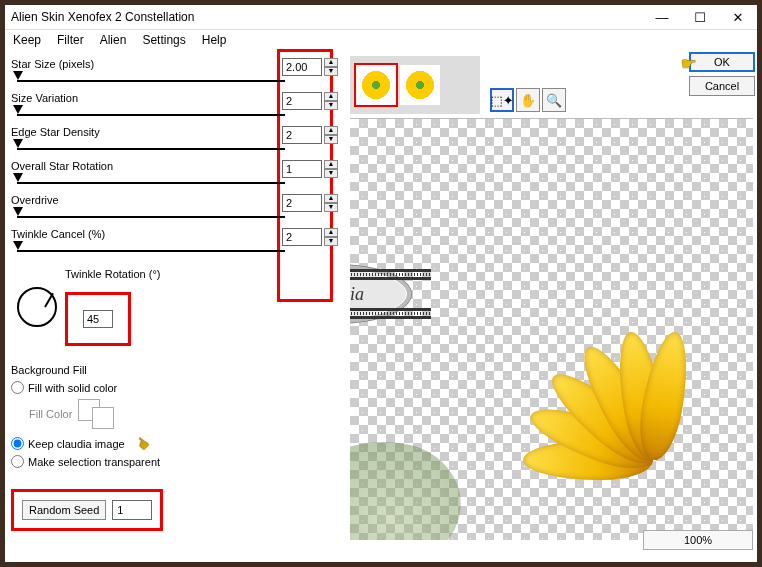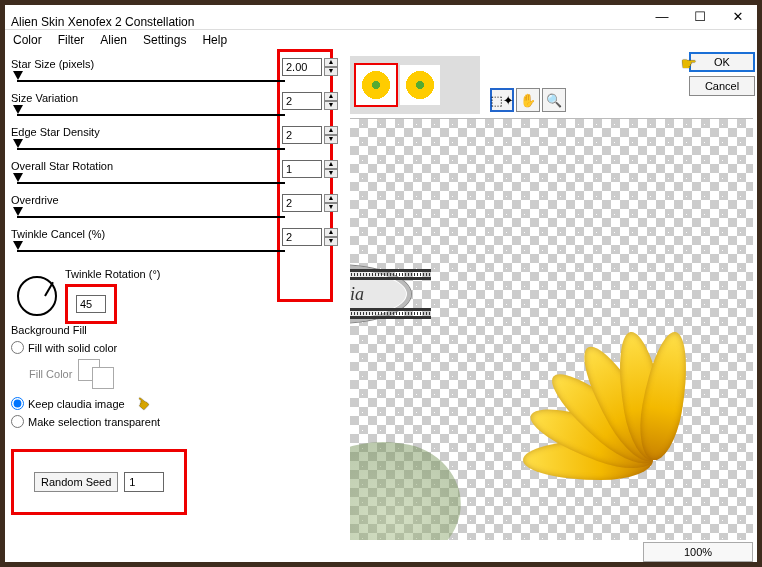--- a/index.html
+++ b/index.html
@@ -14,21 +14,21 @@
   }
   .window {
     width: 100%;
     height: 100%;
     display: flex;
     flex-direction: column;
     background: #fff;
   }
   .titlebar {
     display: flex;
-    align-items: flex-end;
+    align-items: center;
     height: 25px;
     padding: 0 0 0 6px;
     border-bottom: 1px solid #ddd;
   }
   .titlebar .title { flex: 1; font-size: 12px; }
   .titlebar .ctrls { display: flex; }
   .titlebar .ctrls div {
     width: 38px; height: 25px; display: flex; align-items: center; justify-content: center;
     font-size: 13px; font-family: Arial;
   }
@@ -129,30 +129,31 @@
     content:'';
     position: absolute;
     width: 2px; height: 16px;
     background:#000;
     left: 25px; top: 2px;
     transform-origin: bottom center;
     transform: rotate(30deg);
   }
   .rot-red {
     border: 3px solid #e00;
-    padding: 8px;
+    padding: 15px;
     display: inline-block;
   }
   .rot-input {
     width: 30px; height: 18px;
     border: 1px solid #666;
     padding: 0 3px;
     font-size: 11px;
   }
   .bg-fill {
+    margin-top: 18px;
     font-size: 11px;
   }
   .bg-fill .hdr { margin-bottom: 4px; }
   .radio-row { display: flex; align-items: center; gap: 4px; padding: 1px 0; }
   .radio-row input { margin: 0; }
   .fill-color-row {
     display: flex; align-items: center; gap: 6px;
     padding: 4px 0 4px 18px;
     color:#888;
   }
@@ -171,21 +172,21 @@
     font-size: 16px;
     transform: scaleX(-1) rotate(-40deg);
     color:#d6a400;
     text-shadow: 0 0 1px #000;
   }
   .random-seed-box {
     margin-top: 20px;
     border: 3px solid #e00;
     display: inline-flex;
     align-items: center;
-    padding: 20px;
+    padding: 8px;
     gap: 6px;
   }
   .random-seed-box .btn {
     border: 1px solid #888;
     padding: 3px 6px;
     background: #f4f4f4;
     font-size: 11px;
   }
   .random-seed-box input {
     width: 40px; height: 20px;
@@ -286,21 +287,21 @@
     position:absolute;
     left:-50px; bottom:-30px;
     width:160px;height:130px;
     background: radial-gradient(ellipse at 60% 60%, #9fb87a, #6a8a4a 70%);
     border-radius: 60% 40% 55% 45% / 55% 45% 55% 45%;
     opacity:.45;
     transform: rotate(12deg);
   }
   .zoom-bar {
     position:absolute;
-    right:4px; bottom:0;
+    right:4px; bottom:12px;
     height:20px;
     width:110px;
     border:1px solid #aaa;
     background:#f8f8f8;
     display:flex;align-items:center;justify-content:center;
     font-size:11px;
   }
   .dlg-buttons {
     position:absolute;
     right:2px; top:0;
@@ -332,21 +333,21 @@
   <div class="titlebar">
     <span class="title">Alien Skin Xenofex 2 Constellation</span>
     <div class="ctrls">
       <div>—</div>
       <div>☐</div>
       <div>✕</div>
     </div>
   </div>
 
   <div class="menubar">
-    <span>Color</span>
+    <span>Keep</span>
     <span>Filter</span>
     <span>Alien</span>
     <span>Settings</span>
     <span>Help</span>
   </div>
 
   <div class="content">
 
     <div class="left-panel">
 
@@ -440,21 +441,21 @@
               <div>▲</div>
               <div>▼</div>
             </div>
         </div>
       </div>
 
       
       <div class="twinkle-rot">
         <div class="rot-dial"></div>
         <div>
-          <div style="margin-bottom:4px">Twinkle Rotation (°)</div>
+          <div style="margin-bottom:12px">Twinkle Rotation (°)</div>
           <span class="rot-red">
             <input class="rot-input" value="45" style="">
           </span>
         </div>
       </div>
 
       
       <div class="bg-fill">
         <div class="hdr">Background Fill</div>
         <label class="radio-row">

